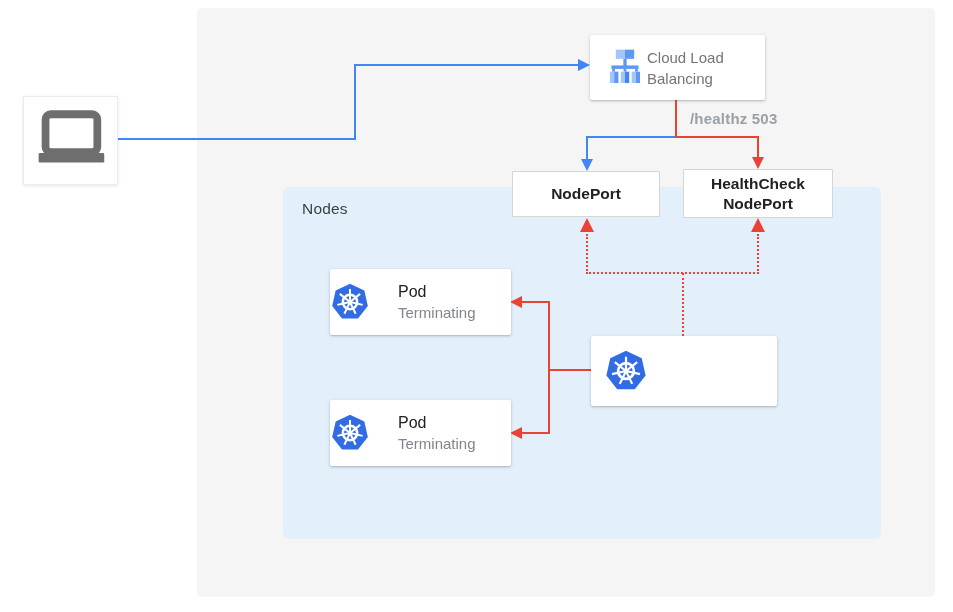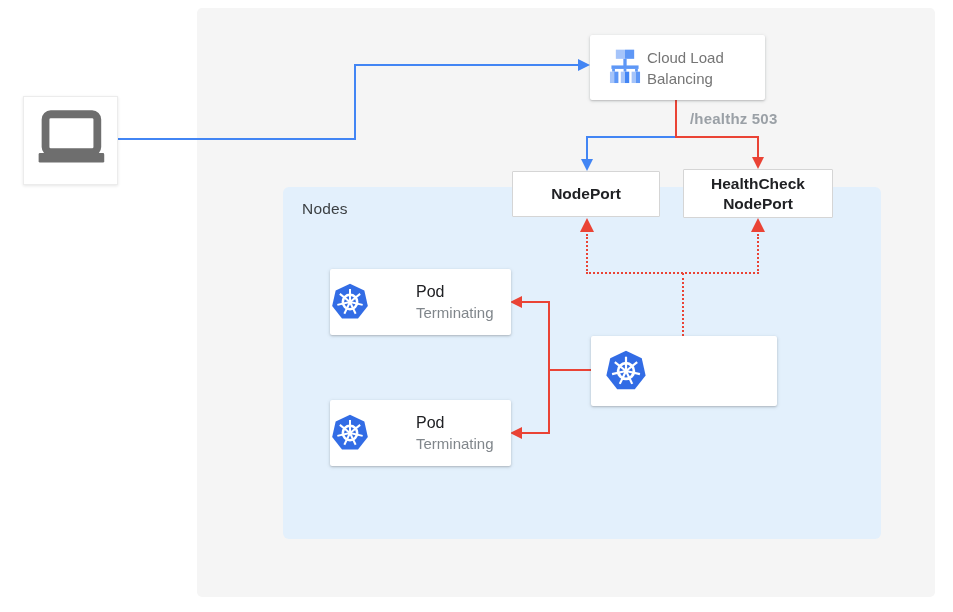--- a/index.html
+++ b/index.html
@@ -58,21 +58,21 @@
     font-weight:bold;font-size:15.5px;color:var(--text-primary);text-align:center;
     line-height:1.25;border-radius:1px;
   }
   .nodeport-box{left:512px;top:171px;width:148px;height:46px;}
   .hc-box{left:683px;top:169px;width:150px;height:49px;}
   .entity{
     position:absolute;background:#fff;border-radius:2px;
     box-shadow:0 1px 2px rgba(60,64,67,.25), 0 1px 4px rgba(60,64,67,.12);
     display:flex;align-items:center;box-sizing:border-box;
   }
-  .pod-card{left:330px;width:181px;height:66px;gap:46px;}
+  .pod-card{left:330px;width:181px;height:66px;gap:28px;}
   .pod-1{top:269px;}
   .pod-2{top:400px;}
   .kp-card{left:591px;top:336px;width:186px;height:70px;padding-left:13px;gap:22px;}
   .entity .txt{display:flex;flex-direction:column;}
   .entity-title{font-size:16px;color:var(--text-primary);margin-bottom:3px;}
   .kp-card .entity-title{font-size:17px;}
   .entity-sub{font-size:15px;color:#80868B;}
   .healthz{
     left:690px;top:110px;font-size:15px;font-weight:bold;color:var(--text-muted);
     letter-spacing:.2px;

